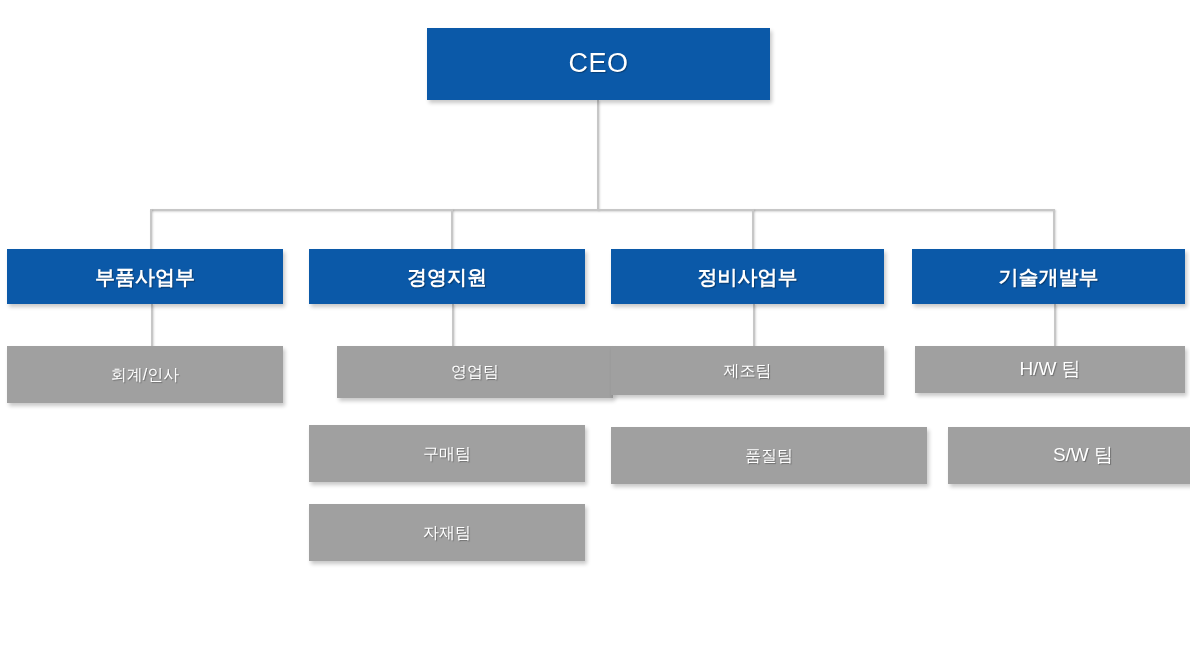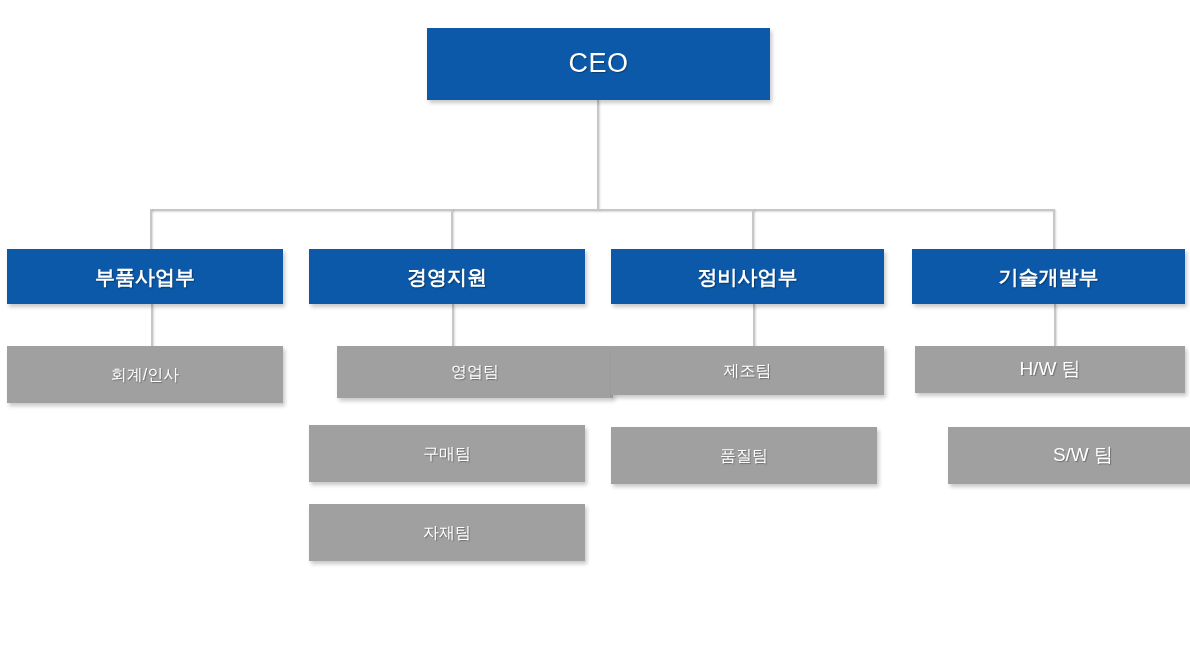--- a/index.html
+++ b/index.html
@@ -93,19 +93,19 @@
   <div class="node node-dept" style="left:7px; top:249px; width:276px; height:55px;">부품사업부</div>
   <div class="node node-team" style="left:7px; top:346px; width:276px; height:57px;">회계/인사</div>
 
   <div class="node node-dept" style="left:309px; top:249px; width:276px; height:55px;">경영지원</div>
   <div class="node node-team" style="left:309px; top:346px; width:276px; height:52px;margin-left:28px;">영업팀</div>
   <div class="node node-team" style="left:309px; top:425px; width:276px; height:57px;">구매팀</div>
   <div class="node node-dept" style="left:611px; top:249px; width:273px; height:55px;">정비사업부</div>
 
   <div class="node node-team" style="left:309px; top:504px; width:276px; height:57px;">자재팀</div>
   <div class="node node-team" style="left:611px; top:346px; width:273px; height:49px;">제조팀</div>
-  <div class="node node-team" style="left:611px; top:427px; width:266px; height:57px;">품질팀</div>
+  <div class="node node-team" style="left:611px; top:427px; width:316px; height:57px;">품질팀</div>
 
   <div class="node node-dept" style="left:912px; top:249px; width:273px; height:55px;">기술개발부</div>
   <div class="node node-team latin" style="left:915px; top:346px; width:270px; height:47px;">H/W 팀</div>
   <div class="node node-team latin" style="left:915px; top:427px; width:270px; height:57px;margin-left:33px;">S/W 팀</div>
 
 </div>
 
 </body></html>

